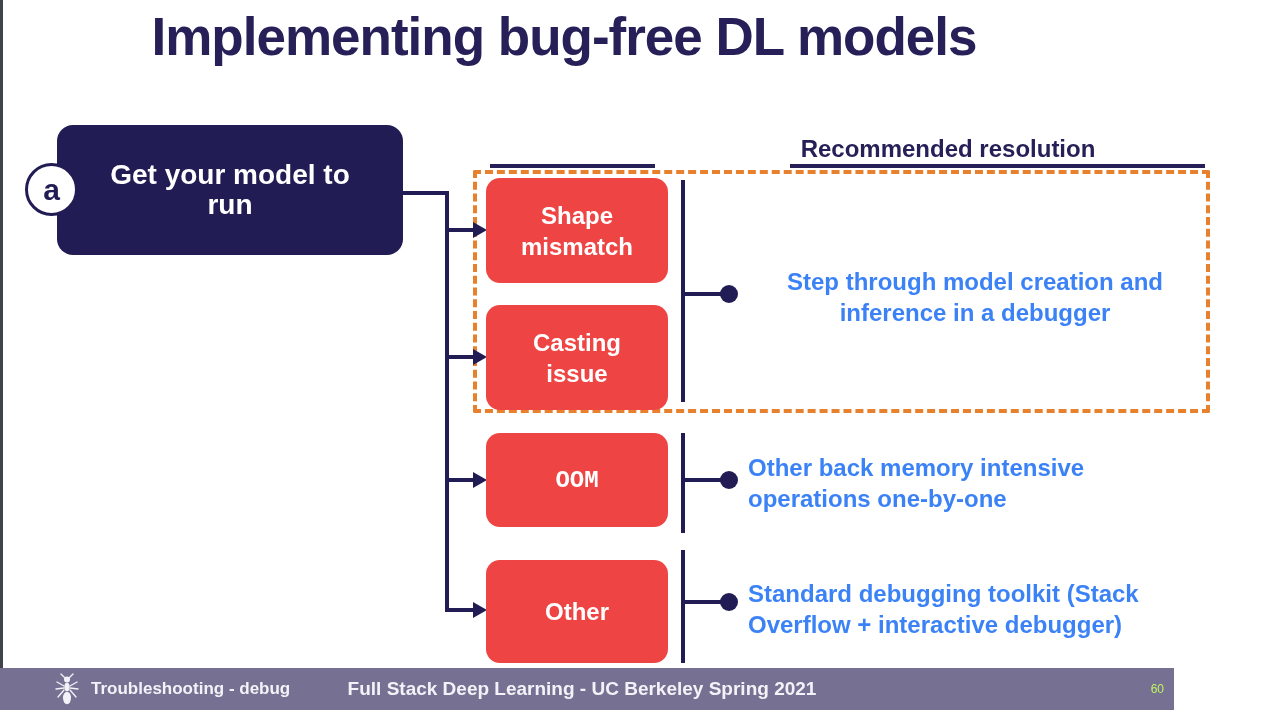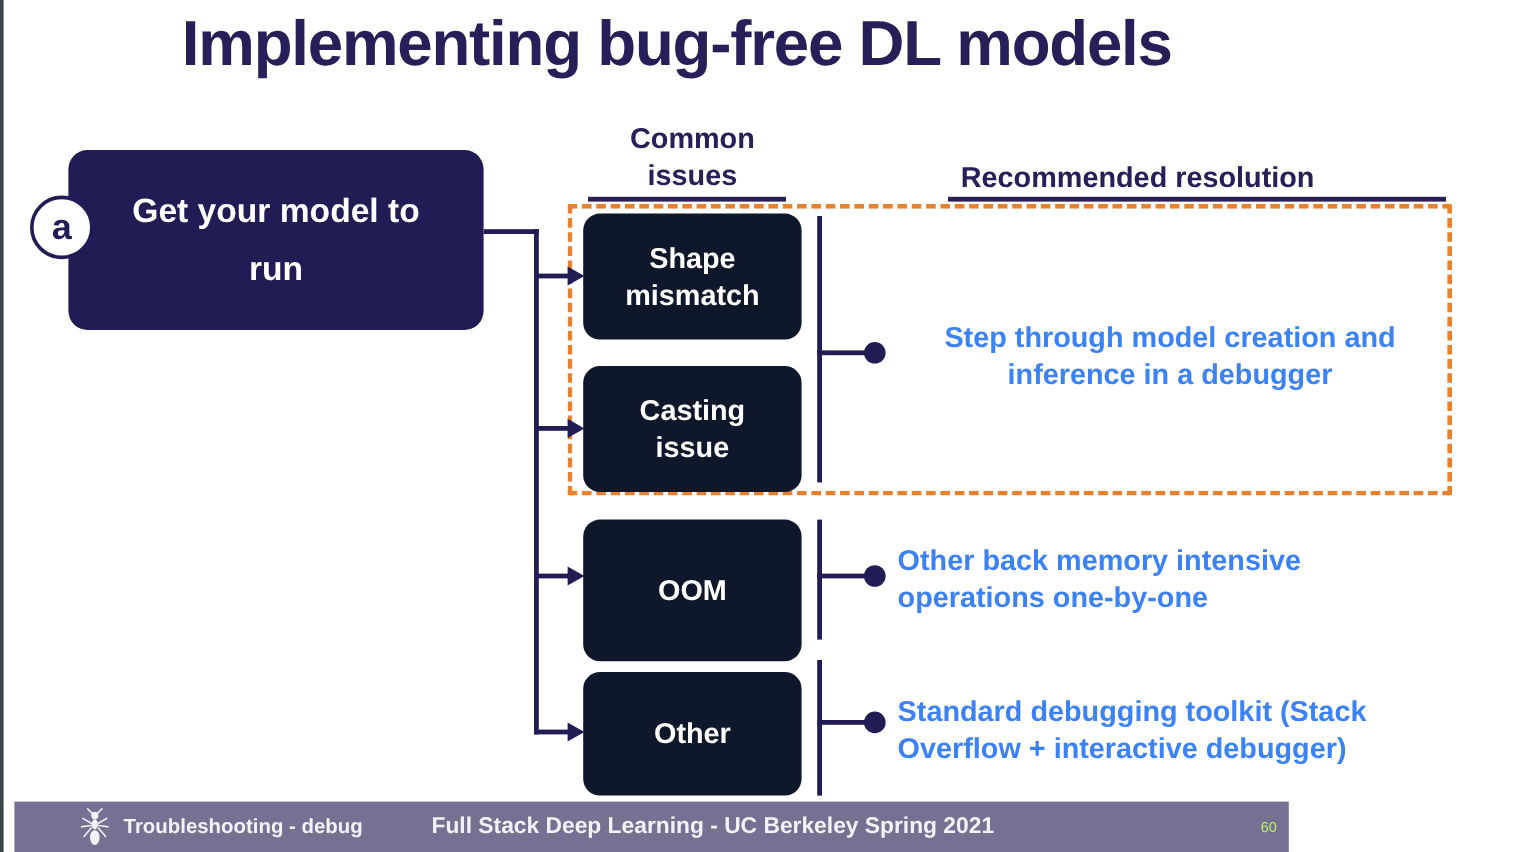--- a/index.html
+++ b/index.html
@@ -40,28 +40,28 @@
     border: 3px solid #221c55;
     border-radius: 50%;
     display: flex; align-items: center; justify-content: center;
     font-size: 30px; font-weight: bold; color: #221c55;
     z-index: 3;
   }
 
   .root-box {
     position: absolute;
     left: 57px; top: 125px;
-    width: 346px; height: 150px;
+    width: 346px; height: 130px;
     background: #221c55;
     border-radius: 16px;
     display: flex; align-items: center; justify-content: center;
     text-align: center;
     color: #ffffff;
     font-size: 28px; font-weight: bold;
-    line-height: 48px;
+    line-height: 30px;
     padding: 0 40px;
     z-index: 2;
   }
 
   .col-header {
     position: absolute;
     text-align: center;
     font-size: 24px; font-weight: bold;
     color: #272058;
     line-height: 31px;
@@ -83,33 +83,33 @@
     width: 737px; height: 243px;
     border: 4px dashed #e8812e;
     border-radius: 2px;
     z-index: 1;
   }
 
   .issue-box {
     position: absolute;
     left: 486px;
     width: 182px;
-    background: #0f172a;
+    background: #ef4444;
     border-radius: 14px;
     display: flex; align-items: center; justify-content: center;
     text-align: center;
     color: #ffffff;
     font-size: 24px; font-weight: bold;
     line-height: 31px;
     padding: 0 20px;
     z-index: 2;
   }
   .issue-shape   { top: 178px; height: 105px; }
   .issue-casting { top: 305px; height: 105px; }
-  .issue-oom     { top: 433px; height: 118px; }
+  .issue-oom     { top: 433px; height: 94px; font-family: Liberation Mono, monospace; }
   .issue-other   { top: 560px; height: 103px; text-align: right; }
 
   .line { position: absolute; background: #221c55; z-index: 2; }
 
   
   .trunk-h { left: 403px; top: 191px; width: 46px; height: 4px; }
   .trunk-v { left: 445px; top: 191px; width: 4px; height: 421px; }
   .branch  { left: 445px; width: 30px; height: 4px; }
   .branch-1 { top: 228px; }
   .branch-2 { top: 355px; }
@@ -157,22 +157,22 @@
     font-size: 24px; font-weight: bold;
     line-height: 31px;
     z-index: 2;
   }
   .res-1 { left: 755px; top: 266px; width: 440px; text-align: center; }
   .res-2 { left: 748px; top: 452px; width: 370px; text-align: left; }
   .res-3 { left: 748px; top: 578px; width: 445px; text-align: left; }
 
   .footer {
     position: absolute;
-    left: 12px; top: 668px;
-    width: 1062px; height: 42px;
+    left: 0; top: 668px;
+    width: 1174px; height: 42px;
     background: #767192;
     z-index: 4;
   }
   .footer-left {
     position: absolute;
     left: 55px; top: 0; height: 42px;
     display: flex; align-items: center; gap: 12px;
   }
   .footer-section {
     color: #f4f2f8;
@@ -199,21 +199,20 @@
 
 <div class="slide">
 
   <div class="edge-line"></div>
 
   <div class="title">Implementing bug-free DL models</div>
 
   <div class="step-circle">a</div>
   <div class="root-box">Get your model to run</div>
 
-  <div class="col-header issues-header">Common issues</div>
   <div class="header-underline issues-underline"></div>
   <div class="col-header resolution-header">Recommended resolution</div>
   <div class="header-underline resolution-underline"></div>
 
   <div class="dashed-group"></div>
 
   <div class="line trunk-h"></div>
   <div class="line trunk-v"></div>
   <div class="line branch branch-1"></div>
   <div class="line branch branch-2"></div>

